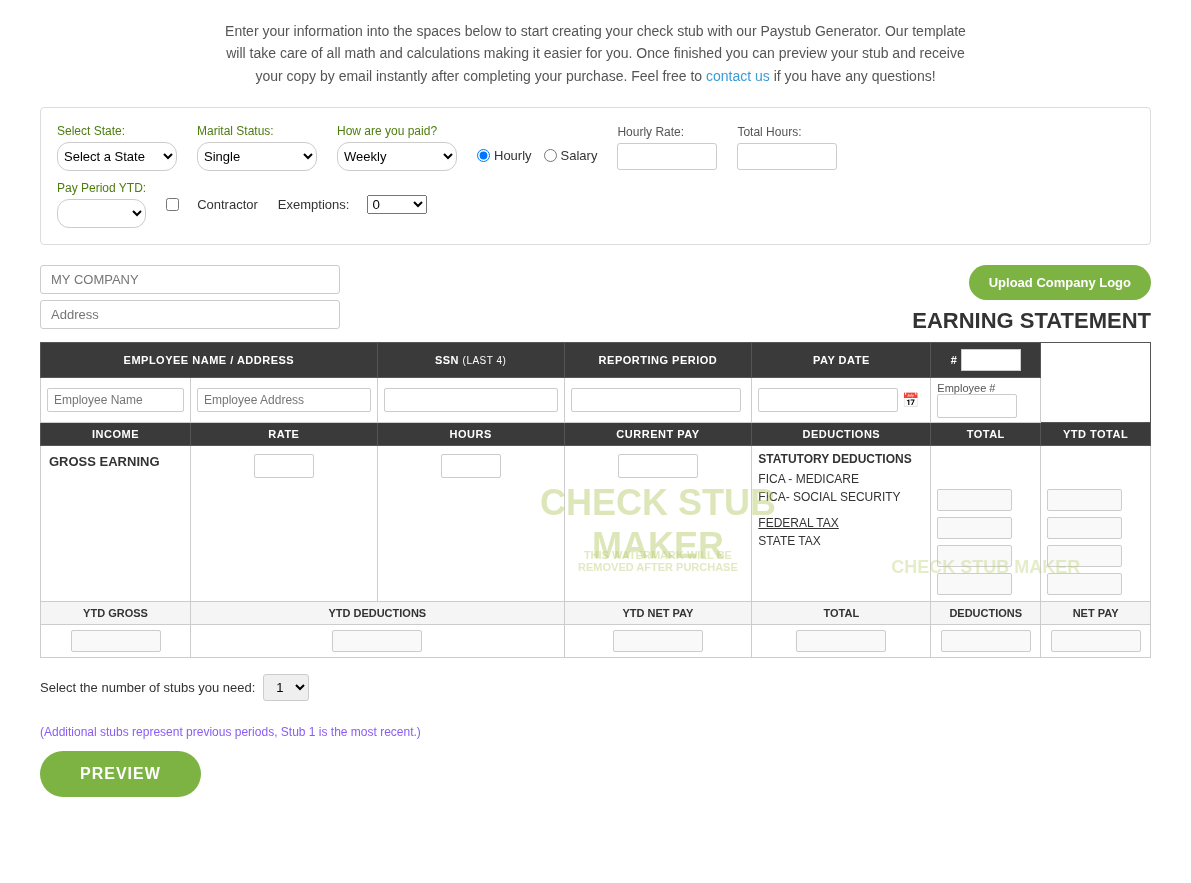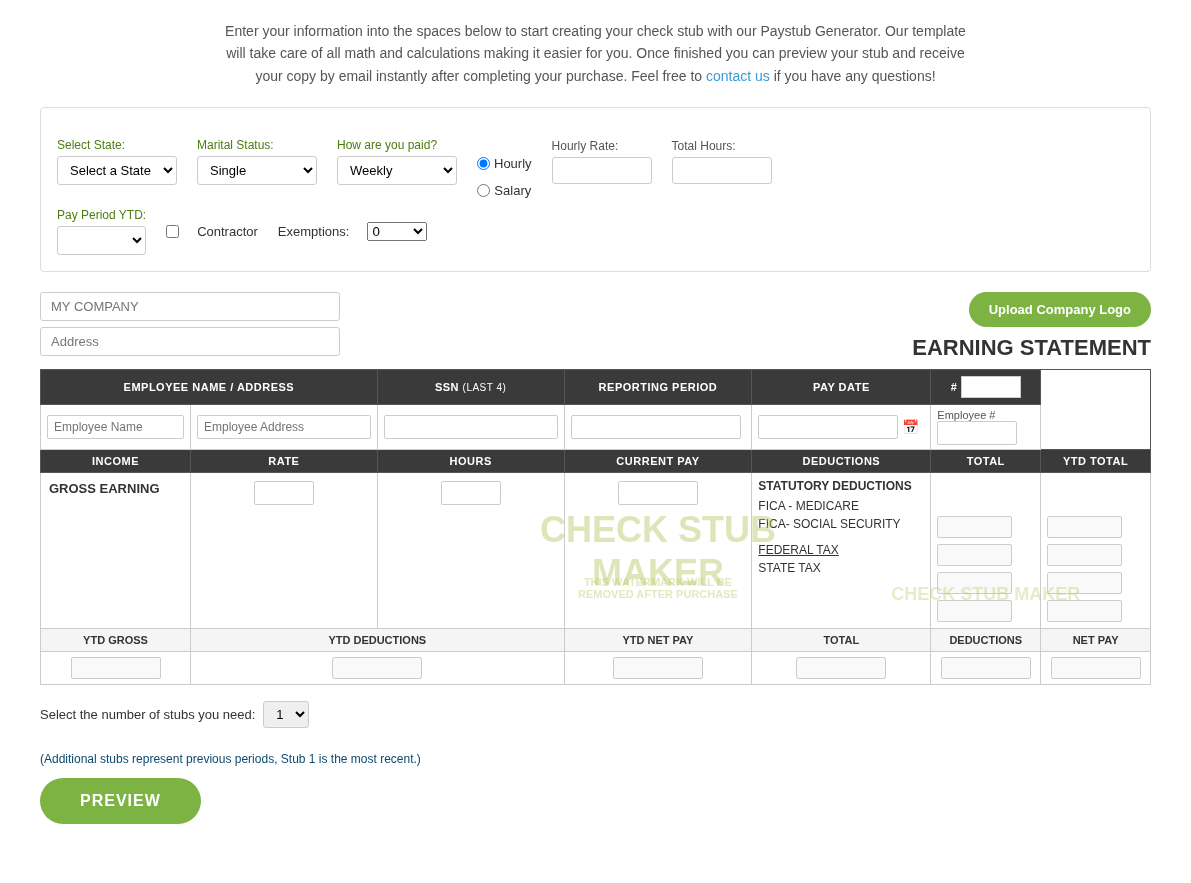--- a/index.html
+++ b/index.html
@@ -6,22 +6,22 @@
     body { font-family: Arial, sans-serif; background: #fff; color: #333; font-size: 13px; }
     .page-wrapper { max-width: 1191px; margin: 0 auto; padding: 20px 40px; }
 
     .intro-text { text-align: center; color: #555; line-height: 1.6; margin-bottom: 20px; font-size: 14px; }
     .intro-text a { color: #3a9bd5; text-decoration: none; }
 
     .controls-box { border: 1px solid #ddd; border-radius: 4px; padding: 16px; margin-bottom: 20px; background: #fff; }
     .controls-row { display: flex; align-items: center; gap: 20px; margin-bottom: 10px; flex-wrap: wrap; }
     .control-group { display: flex; flex-direction: column; gap: 4px; }
     .control-group label { font-size: 12px; color: #4d7c0f; }
-    .control-group select { border: 1px solid #ccc; border-radius: 3px; padding: 5px 8px; font-size: 13px; background: #fff; min-width: 120px; }
-    .radio-group { display: flex; align-items: center; gap: 12px; margin-top: 32px; flex-direction: column; }
+    .control-group select { border: 1px solid #ccc; border-radius: 12px; padding: 5px 2px; font-size: 13px; background: #fff; min-width: 120px; }
+    .radio-group { display: flex; align-items: center; gap: 12px; margin-top: 16px; }
     .radio-group label { font-size: 13px; display: flex; align-items: center; gap: 4px; }
     .rate-group { display: flex; flex-direction: column; gap: 4px; }
     .rate-group label { font-size: 12px; color: #555; }
     .rate-group input { border: 1px solid #ccc; border-radius: 3px; padding: 5px 8px; font-size: 13px; width: 100px; }
     .controls-row2 { display: flex; align-items: center; gap: 20px; flex-wrap: wrap; }
     .checkbox-group { display: flex; align-items: center; gap: 18px; font-size: 13px; }
 
     .stub-header { display: flex; justify-content: space-between; align-items: flex-start; margin-bottom: 8px; }
     .company-inputs { display: flex; flex-direction: column; gap: 6px; }
     .company-inputs input { border: 1px solid #ccc; border-radius: 3px; padding: 6px 10px; font-size: 13px; width: 300px; color: #888; }
@@ -30,21 +30,21 @@
     .earning-title { font-size: 22px; font-weight: bold; color: #333; text-align: right; margin-top: 8px; }
 
     .stub-table { width: 100%; border-collapse: collapse; border: 1px solid #555; }
     .stub-table th { background: #3a3a3a; color: #fff; font-size: 11px; font-weight: bold; text-align: center; padding: 6px 8px; border: 1px solid #555; letter-spacing: 0.5px; }
     .stub-table td { border: 1px solid #ccc; padding: 4px 6px; }
     .input-cell input { border: 1px solid #ccc; border-radius: 2px; padding: 4px 6px; font-size: 12px; width: 100%; color: #888; }
 
     .bottom-controls { margin-top: 16px; }
     .stubs-select-row { display: flex; align-items: center; gap: 8px; font-size: 13px; margin-bottom: 6px; }
     .stubs-select-row select { border: 1px solid #ccc; border-radius: 3px; padding: 4px 8px; font-size: 13px; }
-    .sub-note { font-size: 12px; color: #0c4a6e; margin-bottom: 12px; margin-top: 24px; }
+    .sub-note { font-size: 12px; color: #8b5cf6; margin-bottom: 12px; margin-top: 24px; }
     .preview-btn { background: #7cb342; color: #fff; border: none; border-radius: 25px; padding: 14px 40px; font-size: 16px; font-weight: bold; cursor: pointer; letter-spacing: 1px; }
 
     .date-cell { display: flex; align-items: center; gap: 4px; }
     .date-cell input { border: 1px solid #ccc; border-radius: 2px; padding: 4px 6px; font-size: 12px; width: 140px; }
     .calendar-icon { font-size: 14px; cursor: pointer; }
     .emp-num-input { border: 1px solid #ccc; border-radius: 2px; padding: 4px 6px; font-size: 12px; width: 80px; }
   </style>
 </head>
 <body>
 

